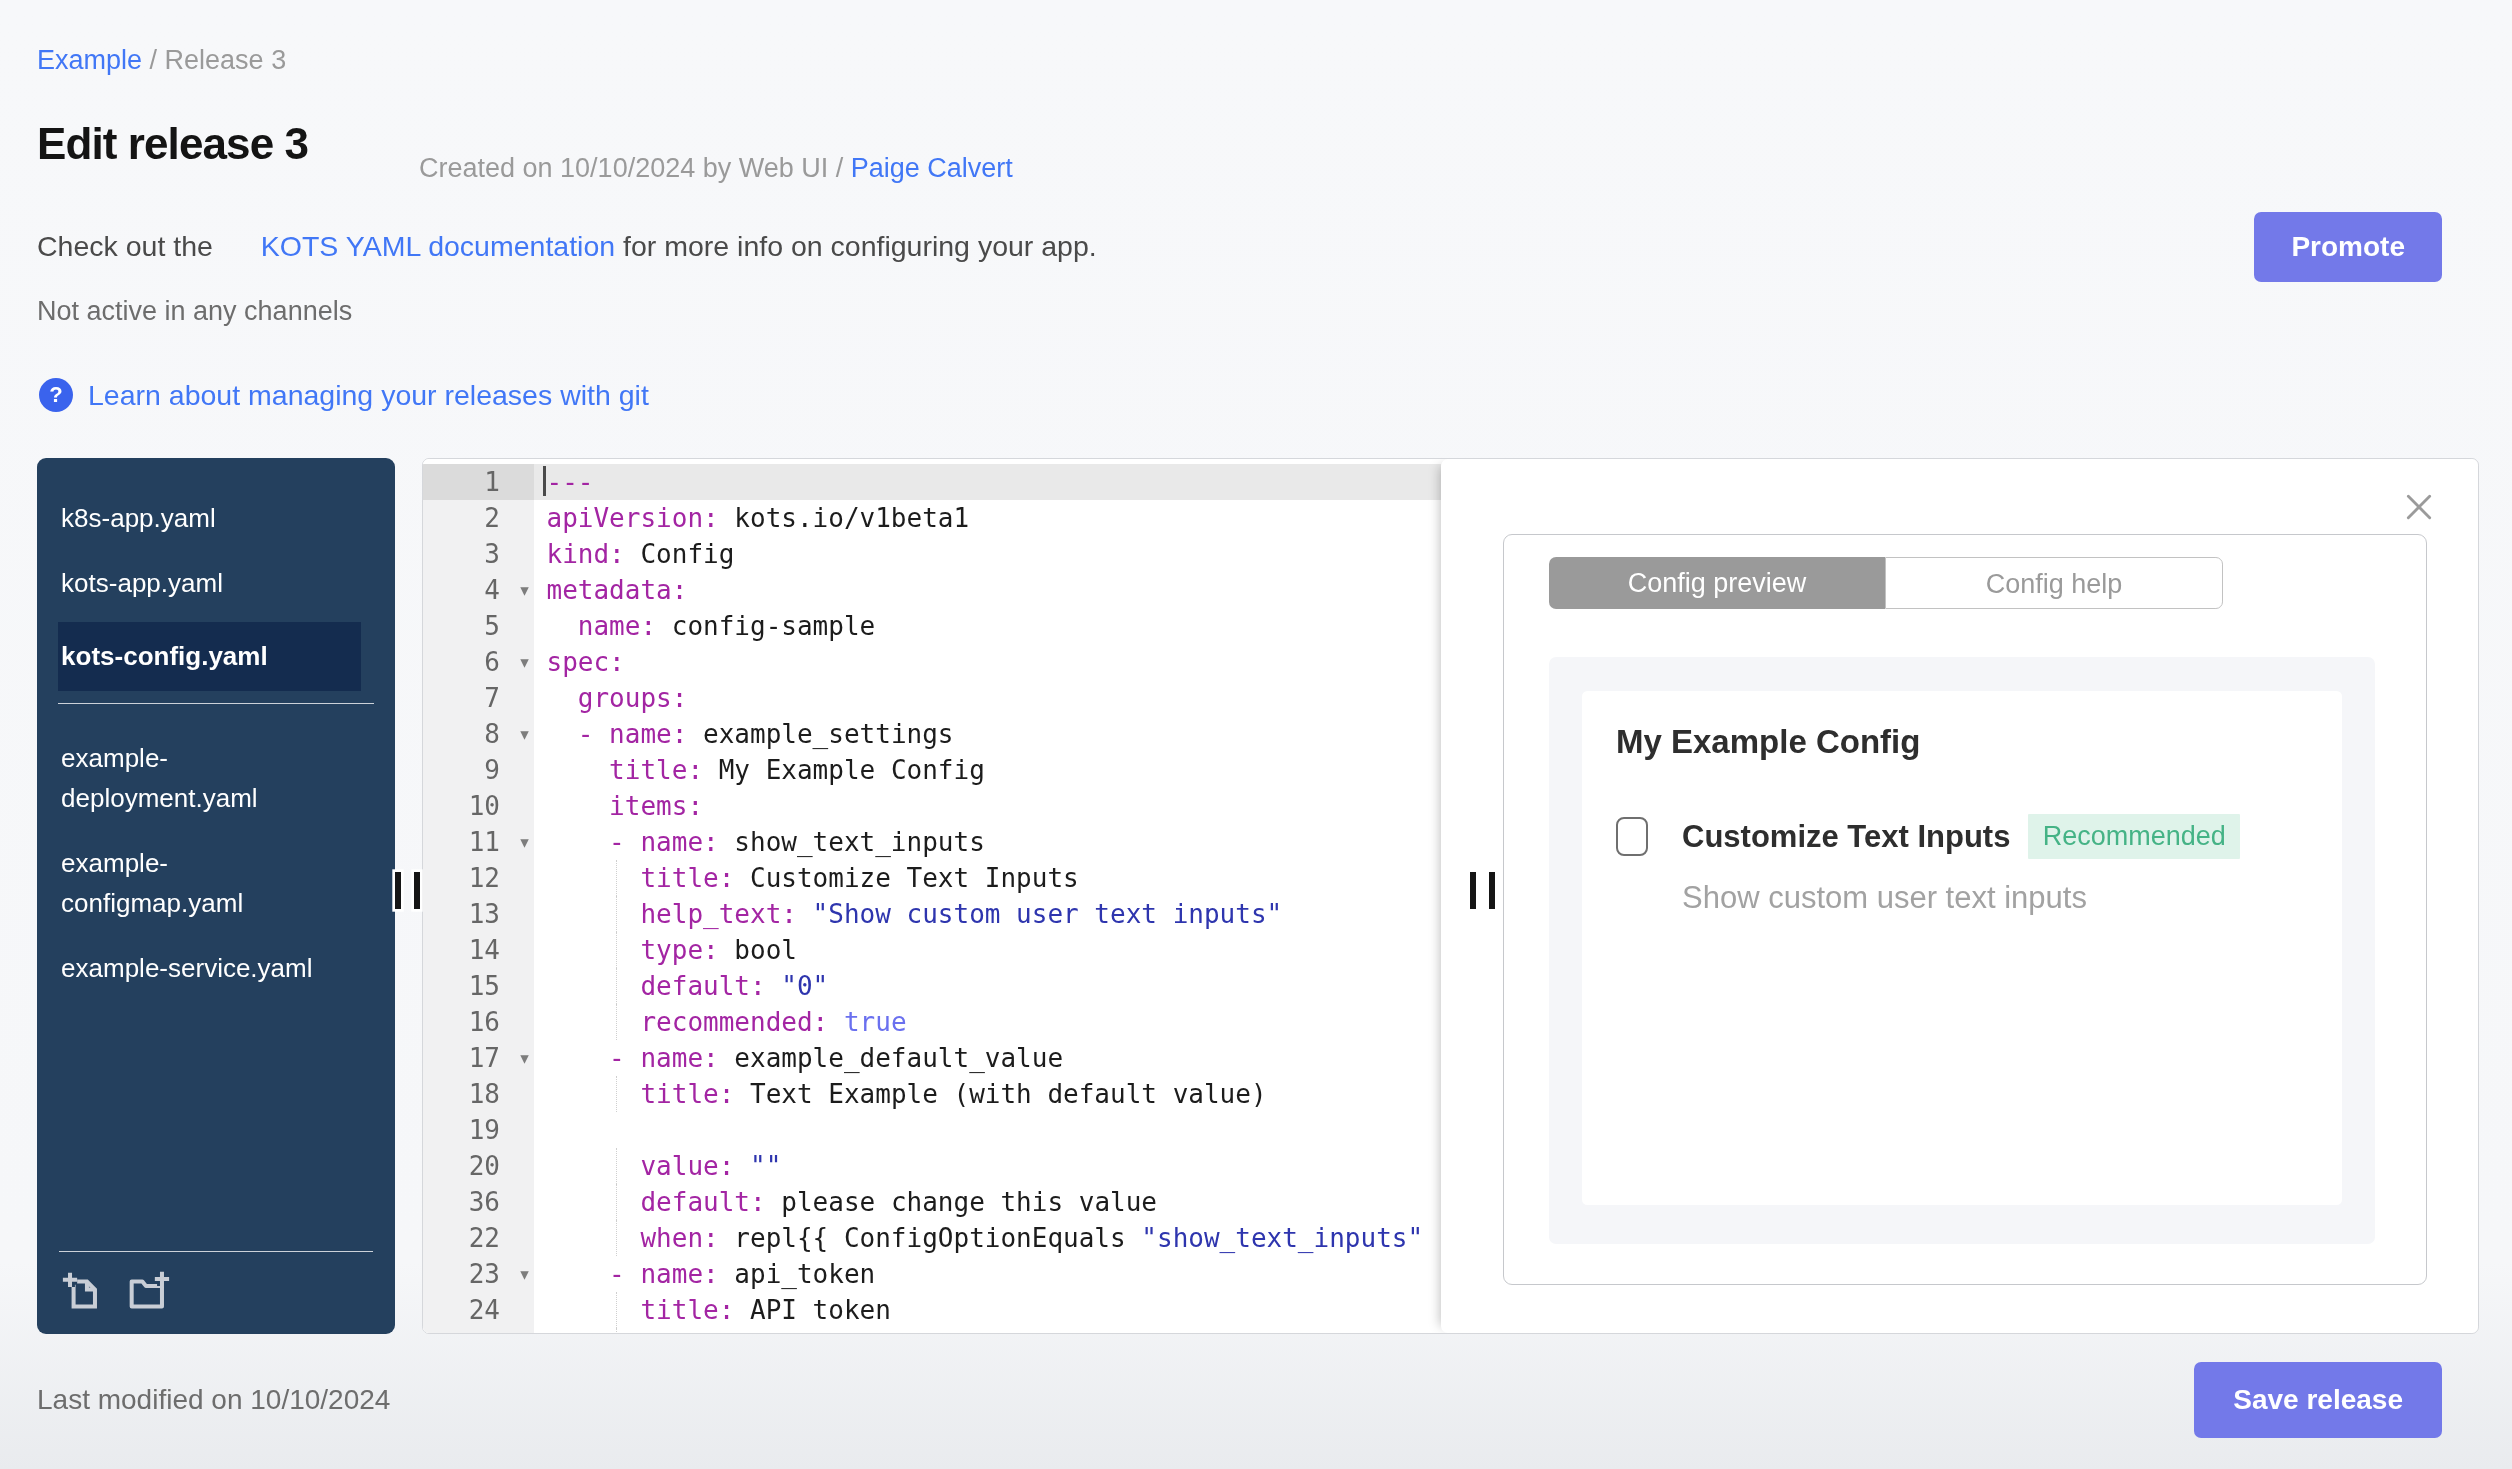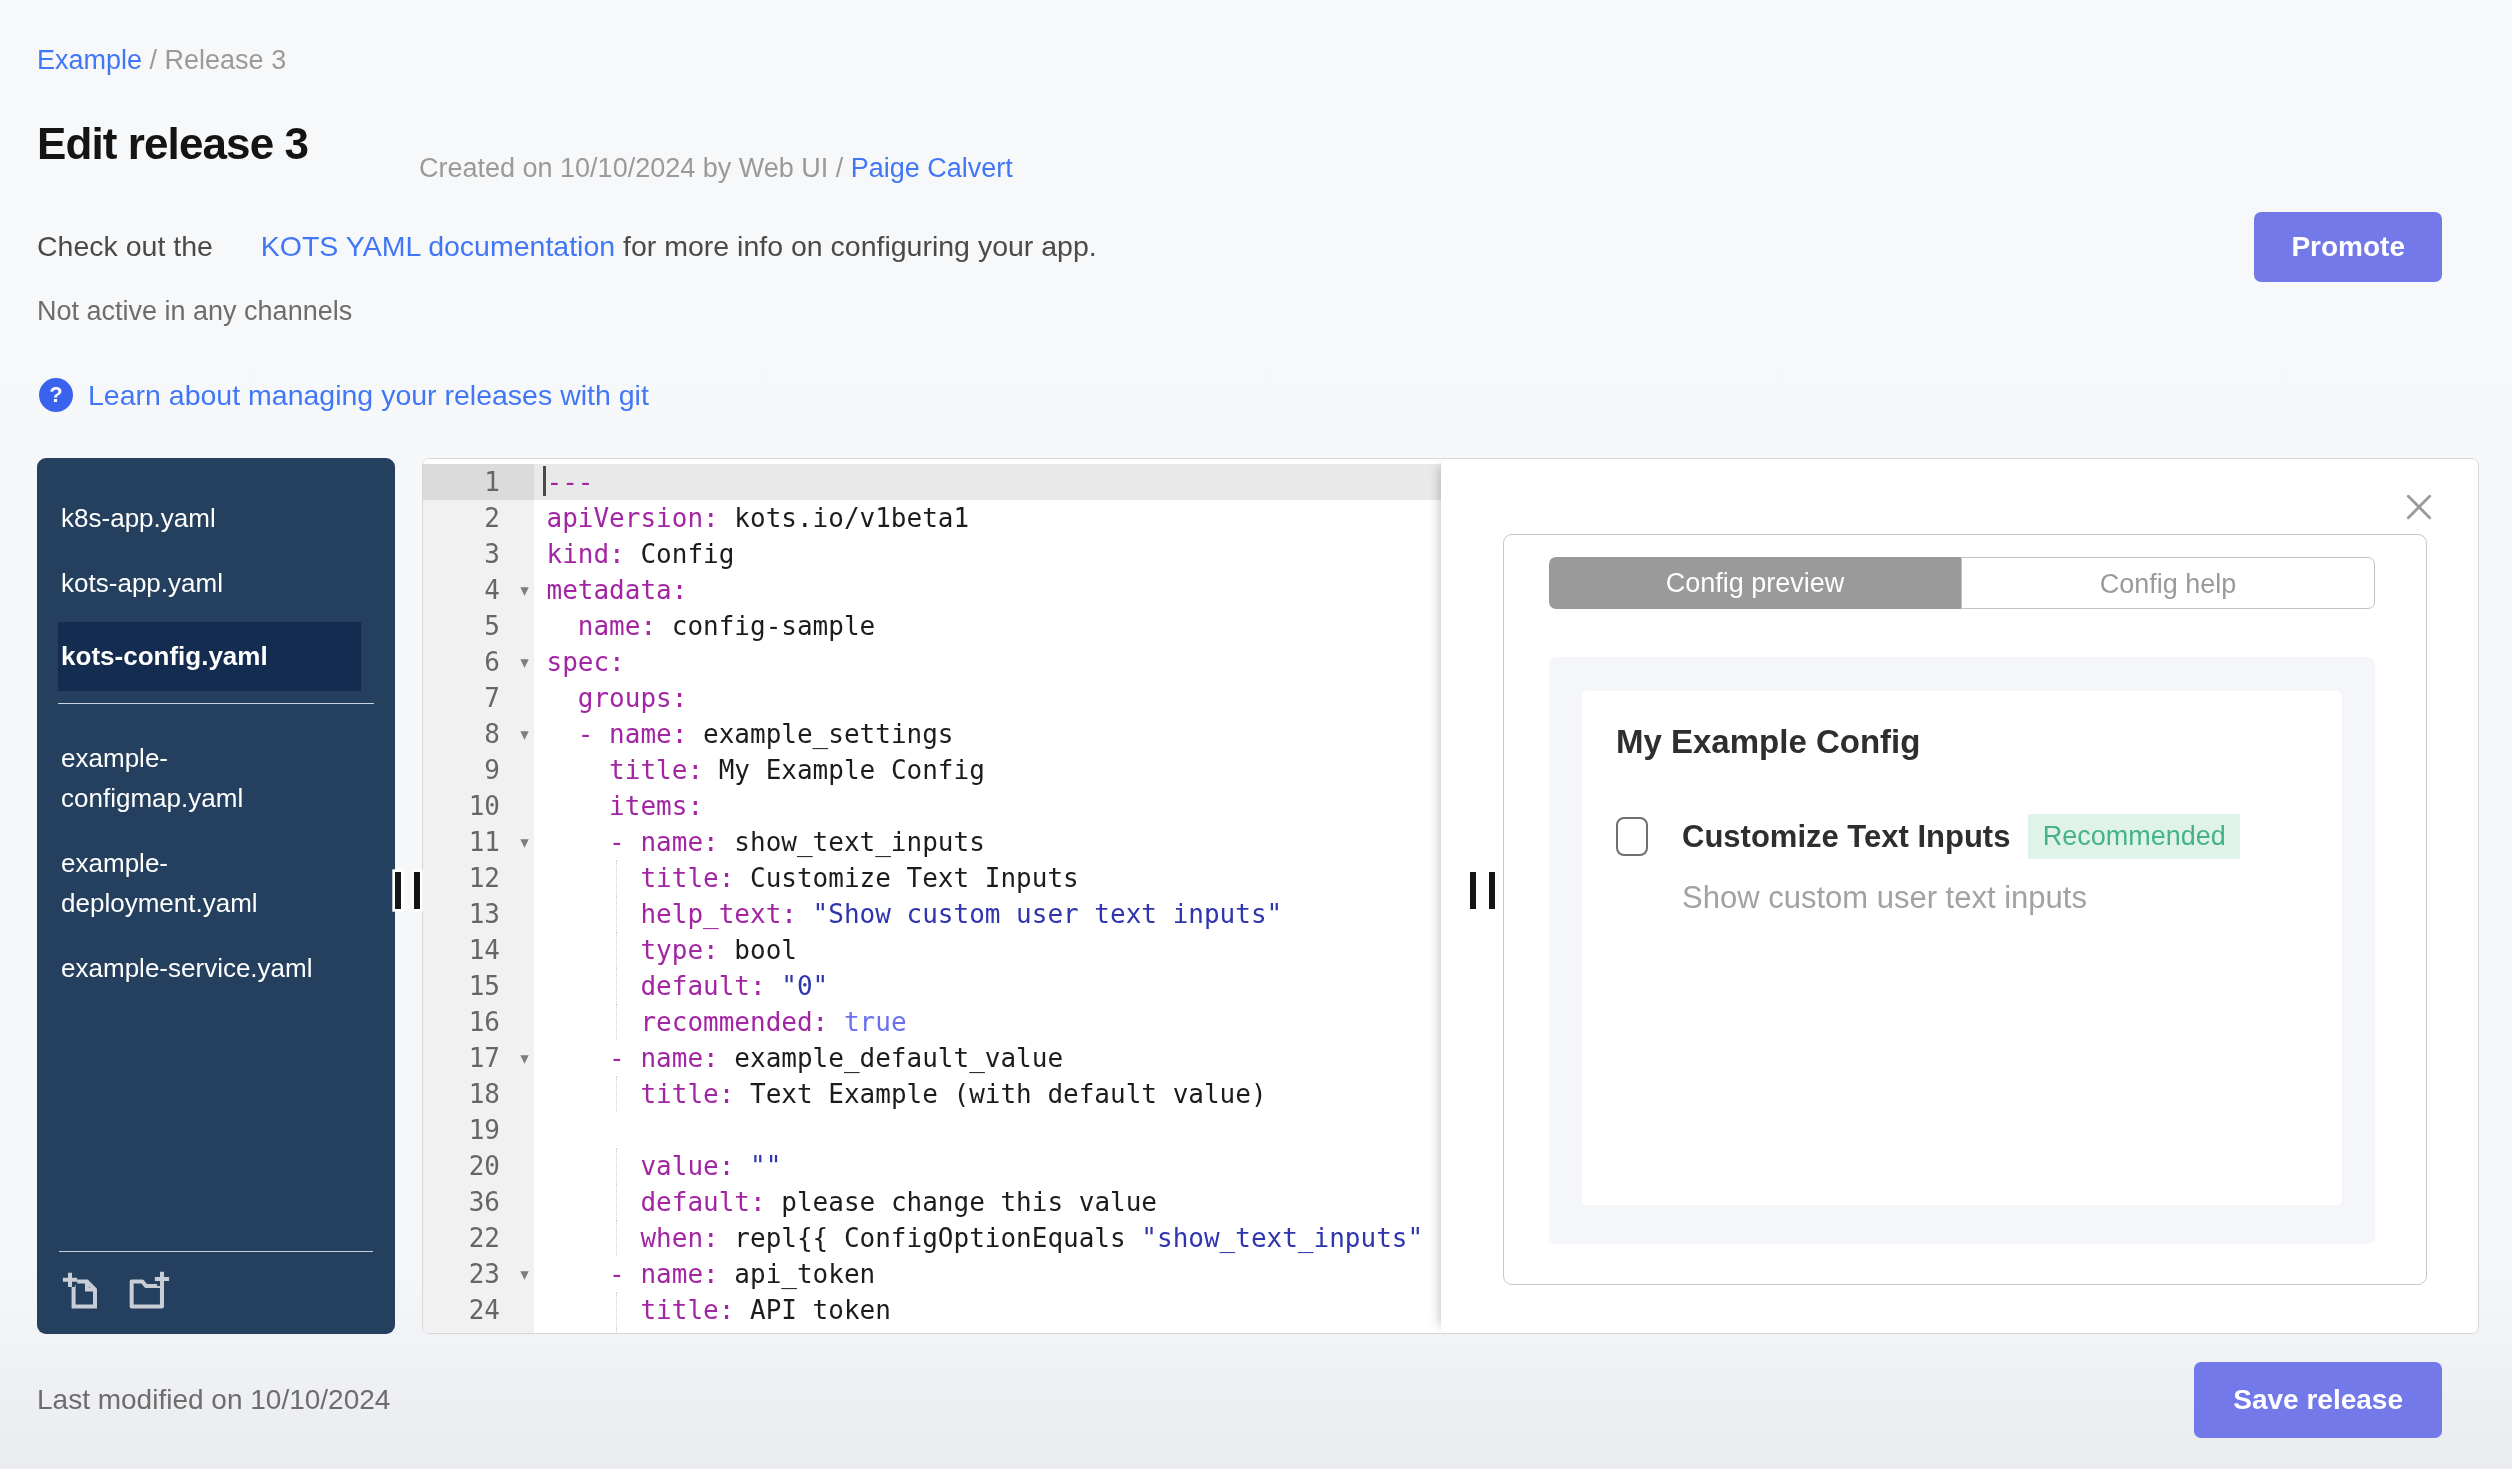--- a/index.html
+++ b/index.html
@@ -49,21 +49,21 @@
   .cursor { position: absolute; left: 9px; top: 2.7px; width: 2.7px; height: 30px; background: #4a4a4a; }
   .tok-key { color: #a325a3; }
   .tok-plain { color: #1c1c1c; }
   .tok-string { color: #2e35ae; }
   .tok-bool { color: #6a70ef; }
 
   
   .host { position: absolute; left: 1018px; top: 0; right: 0; bottom: 0; background: #fff; border-radius: 7.1px; box-shadow: -8px 0 10.7px -7.1px rgba(0,0,0,0.25); }
   .close-btn { position: absolute; top: 32px; right: 43px; width: 32px; height: 32px; background: none; border: none; cursor: pointer; }
   .preview-panel { position: absolute; left: 62px; top: 75px; width: 924px; height: 751px; background: #fff; border: 1.3px solid #c6c8cc; border-radius: 9px; }
-  .tab-bar { position: absolute; left: 45px; top: 22px; width: 826px; height: 52px; display: flex; }
+  .tab-bar { position: absolute; left: 45px; top: 22px; width: 674px; height: 52px; display: flex; }
   .ptab { flex: 1; text-align: center; line-height: 52px; font-size: 27px; cursor: pointer; }
   .ptab.active { background: #9a9a9a; color: #fff; border-radius: 7.1px 0 0 7.1px; }
   .ptab:not(.active) { background: #fff; color: #9a9a9a; border: 1.3px solid #c2c2c2; border-radius: 0 7.1px 7.1px 0; }
   .gray-area { position: absolute; left: 45px; top: 122px; width: 826px; height: 587px; background: #f5f6f9; border-radius: 7.1px; }
   .config-card { position: absolute; left: 33px; top: 34px; width: 760px; height: 514px; background: #fff; border-radius: 5.3px; }
   .config-title { position: absolute; left: 34px; top: 32px; font-size: 33px; font-weight: 700; color: #2e2e2e; }
   .config-row { position: absolute; left: 34px; top: 123px; display: flex; align-items: center; }
   .checkbox { width: 32px; height: 39px; border: 2.2px solid #6f6f6f; border-radius: 8px; background: #fff; flex: none; cursor: pointer; }
   .config-label { margin-left: 34px; font-size: 31px; font-weight: 700; color: #2e2e2e; }
   .badge { margin-left: 18px; background: #dff3ea; color: #45b386; font-size: 27px; padding: 7.1px 14.3px; border-radius: 1px; }
@@ -101,22 +101,22 @@
   </div>
 
   <button class="btn promote-btn">Promote</button>
 
   <div class="sidebar">
     <div class="tree-list">
         <div class="tree-item"><span class="label">k8s-app.yaml</span></div>
         <div class="tree-item"><span class="label">kots-app.yaml</span></div>
         <div class="tree-item selected"><span class="label">kots-config.yaml</span></div>
         <div class="tree-divider"></div>
+        <div class="tree-item"><span class="label">example-deployment.yaml</span></div>
         <div class="tree-item"><span class="label">example-configmap.yaml</span></div>
-        <div class="tree-item"><span class="label">example-deployment.yaml</span></div>
         <div class="tree-item"><span class="label">example-service.yaml</span></div>
       </div>
     <div class="tree-footer">
       <svg width="41" height="41" viewBox="0 0 46 46" fill="none">
         <path d="M13 13 H28 L37 22 V41 H13 Z" stroke="#c9ced6" stroke-width="4.5"></path>
         <path d="M28 13 V22 H37" stroke="#c9ced6" stroke-width="4.5"></path>
         <path d="M9 3 V19 M1 11 H17" stroke="#24405e" stroke-width="11"></path>
         <path d="M9 3 V19 M1 11 H17" stroke="#c9ced6" stroke-width="4.5"></path>
       </svg>
       <svg width="43" height="41" viewBox="0 0 48 46" fill="none">

